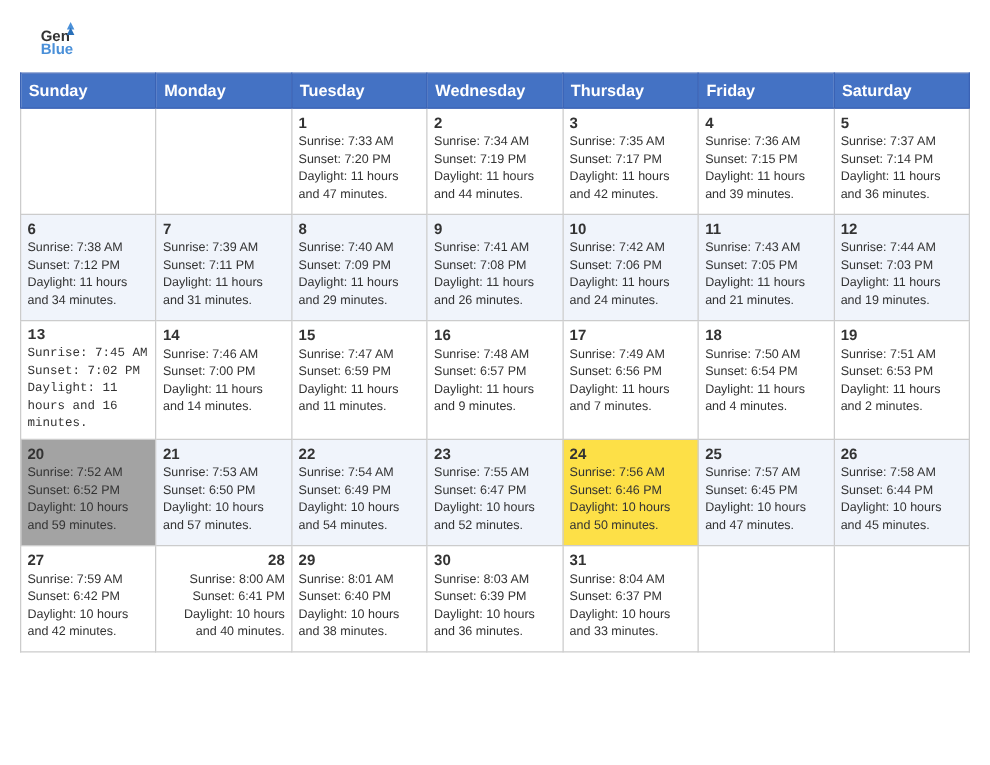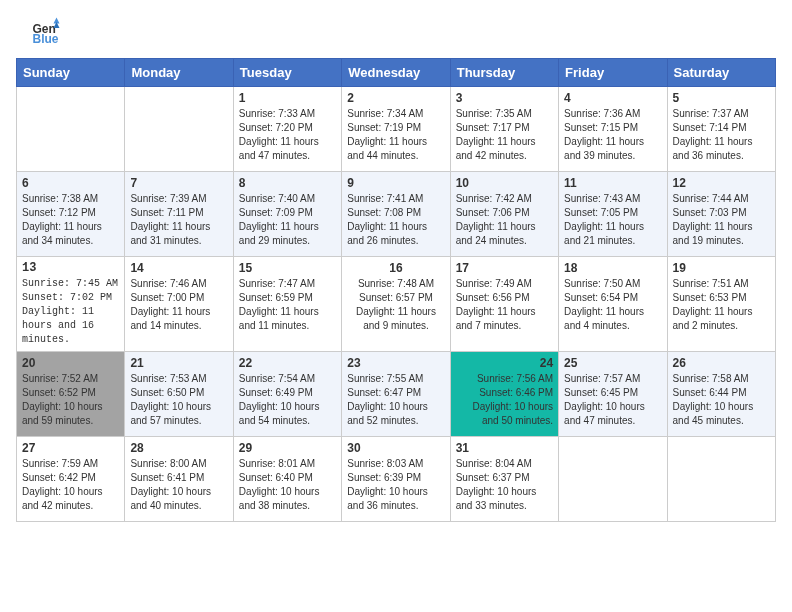--- a/index.html
+++ b/index.html
@@ -172,21 +172,21 @@
           <div class="day-info">Sunrise: 7:45 AM<br>Sunset: 7:02 PM<br>Daylight: 11 hours and 16 minutes.</div>
         </td>
         <td style="background: rgb(255, 255, 255);">
           <span class="day-num">14</span>
           <div class="day-info">Sunrise: 7:46 AM<br>Sunset: 7:00 PM<br>Daylight: 11 hours and 14 minutes.</div>
         </td>
         <td style="background: rgb(255, 255, 255);">
           <span class="day-num">15</span>
           <div class="day-info">Sunrise: 7:47 AM<br>Sunset: 6:59 PM<br>Daylight: 11 hours and 11 minutes.</div>
         </td>
-        <td style="background: rgb(255, 255, 255); text-align: center;">
+        <td style="background: rgb(255, 255, 255);">
           <span class="day-num">16</span>
           <div class="day-info">Sunrise: 7:48 AM<br>Sunset: 6:57 PM<br>Daylight: 11 hours and 9 minutes.</div>
         </td>
         <td style="background: rgb(255, 255, 255);">
           <span class="day-num">17</span>
           <div class="day-info">Sunrise: 7:49 AM<br>Sunset: 6:56 PM<br>Daylight: 11 hours and 7 minutes.</div>
         </td>
         <td style="background: rgb(255, 255, 255);">
           <span class="day-num">18</span>
           <div class="day-info">Sunrise: 7:50 AM<br>Sunset: 6:54 PM<br>Daylight: 11 hours and 4 minutes.</div>
@@ -206,39 +206,39 @@
           <div class="day-info">Sunrise: 7:53 AM<br>Sunset: 6:50 PM<br>Daylight: 10 hours and 57 minutes.</div>
         </td>
         <td style="background: rgb(240, 244, 251);">
           <span class="day-num">22</span>
           <div class="day-info">Sunrise: 7:54 AM<br>Sunset: 6:49 PM<br>Daylight: 10 hours and 54 minutes.</div>
         </td>
         <td style="background: rgb(240, 244, 251);">
           <span class="day-num">23</span>
           <div class="day-info">Sunrise: 7:55 AM<br>Sunset: 6:47 PM<br>Daylight: 10 hours and 52 minutes.</div>
         </td>
-        <td style="background: #14b8a6; text-align: right;">
+        <td style="background: #fde047;">
           <span class="day-num">24</span>
           <div class="day-info">Sunrise: 7:56 AM<br>Sunset: 6:46 PM<br>Daylight: 10 hours and 50 minutes.</div>
         </td>
         <td style="background: rgb(240, 244, 251);">
           <span class="day-num">25</span>
           <div class="day-info">Sunrise: 7:57 AM<br>Sunset: 6:45 PM<br>Daylight: 10 hours and 47 minutes.</div>
         </td>
         <td style="background: rgb(240, 244, 251);">
           <span class="day-num">26</span>
           <div class="day-info">Sunrise: 7:58 AM<br>Sunset: 6:44 PM<br>Daylight: 10 hours and 45 minutes.</div>
         </td>
       </tr>
       <tr>
         <td style="background: rgb(255, 255, 255);">
           <span class="day-num">27</span>
           <div class="day-info">Sunrise: 7:59 AM<br>Sunset: 6:42 PM<br>Daylight: 10 hours and 42 minutes.</div>
         </td>
-        <td style="background: rgb(255, 255, 255);">
+        <td style="background: rgb(255, 255, 255); text-align: right;">
           <span class="day-num">28</span>
           <div class="day-info">Sunrise: 8:00 AM<br>Sunset: 6:41 PM<br>Daylight: 10 hours and 40 minutes.</div>
         </td>
         <td style="background: rgb(255, 255, 255);">
           <span class="day-num">29</span>
           <div class="day-info">Sunrise: 8:01 AM<br>Sunset: 6:40 PM<br>Daylight: 10 hours and 38 minutes.</div>
         </td>
         <td style="background: rgb(255, 255, 255);">
           <span class="day-num">30</span>
           <div class="day-info">Sunrise: 8:03 AM<br>Sunset: 6:39 PM<br>Daylight: 10 hours and 36 minutes.</div>

